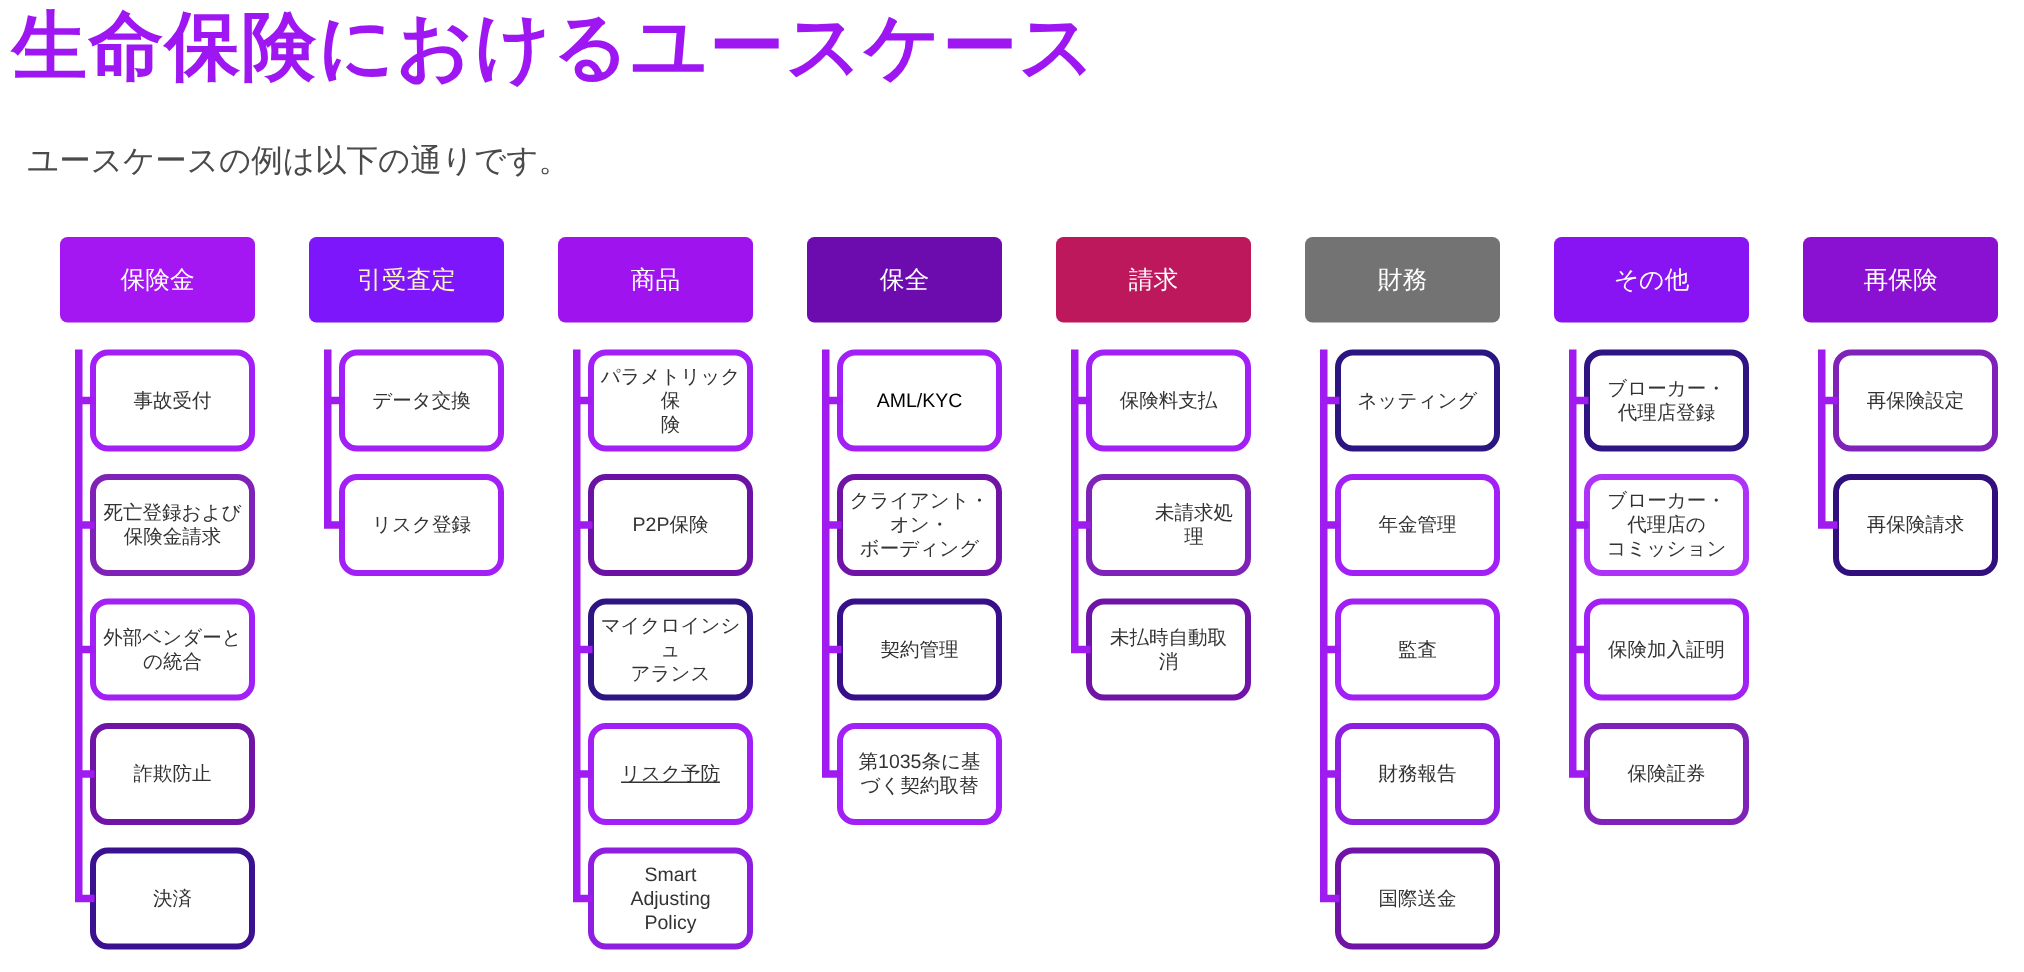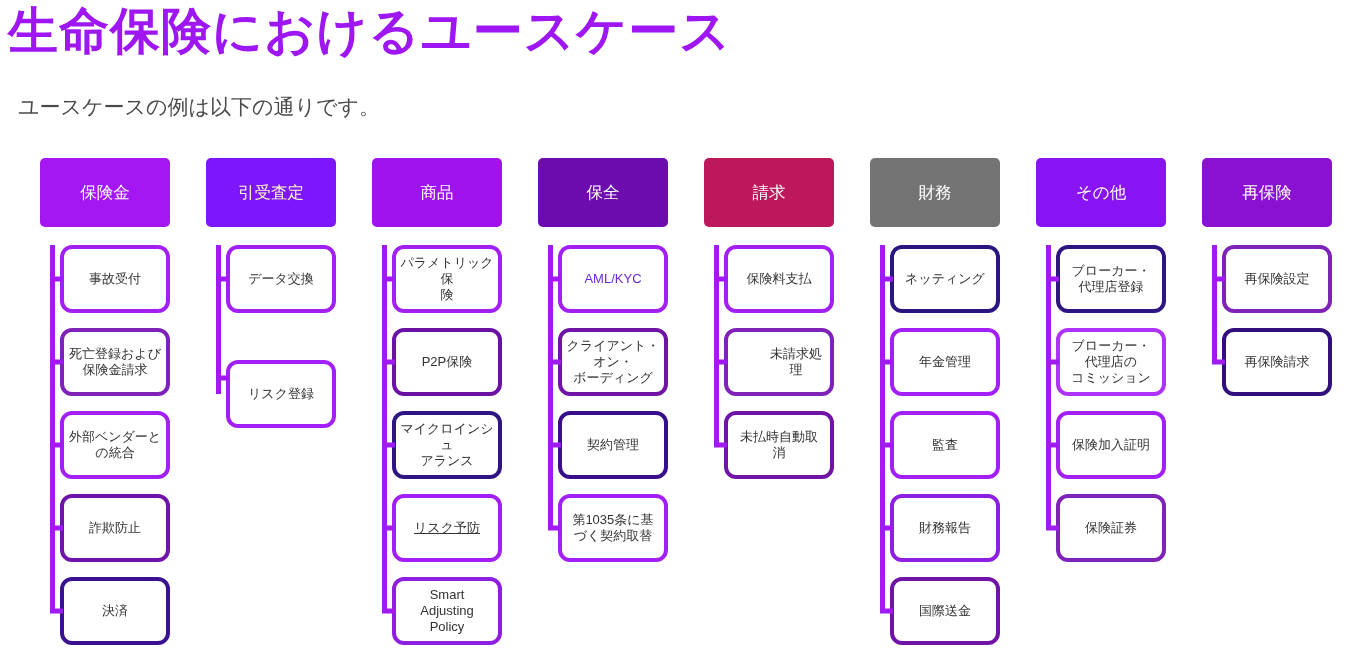--- a/index.html
+++ b/index.html
@@ -36,21 +36,21 @@
     display: flex;
     gap: 36px;
   }
   .column {
     width: 130px;
     flex: 0 0 130px;
   }
   .cat-header {
     box-sizing: border-box;
     width: 130px;
-    height: 69px;
+    height: 57px;
     border-radius: 5px;
     color: #ffffff;
     display: flex;
     align-items: center;
     justify-content: center;
     font-size: 16.5px;
     text-align: center;
   }
   .children {
     position: relative;
@@ -135,21 +135,21 @@
       <div class="column">
         <div class="cat-header" style="background: rgb(125, 22, 250); color: #fef9c3;">引受査定</div>
         <div class="children">
           <div class="vline" style="background: rgb(160, 27, 240);"></div>
           <div class="child-row">
             <div class="stub" style="background: rgb(160, 27, 240);"></div>
             <div class="child-box" style="border-color: rgb(162, 31, 245); color: rgb(51, 51, 51);">データ交換</div>
           </div>
           <div class="child-row">
             <div class="stub" style="background: rgb(160, 27, 240);"></div>
-            <div class="child-box" style="border-color: rgb(162, 31, 245); color: rgb(51, 51, 51); margin-top: 32px;">リスク登録</div>
+            <div class="child-box" style="border-color: rgb(162, 31, 245); color: rgb(51, 51, 51);">リスク登録</div>
           </div>
         </div>
       </div>
       <div class="column">
         <div class="cat-header" style="background: rgb(158, 19, 238); color: rgb(255, 255, 255);">商品</div>
         <div class="children">
           <div class="vline" style="background: rgb(160, 27, 240);"></div>
           <div class="child-row">
             <div class="stub" style="background: rgb(160, 27, 240);"></div>
             <div class="child-box" style="border-color: rgb(162, 31, 245); color: rgb(51, 51, 51);">パラメトリック保
@@ -175,21 +175,21 @@
 Policy</div>
           </div>
         </div>
       </div>
       <div class="column">
         <div class="cat-header" style="background: rgb(108, 11, 174); color: rgb(255, 255, 255);">保全</div>
         <div class="children">
           <div class="vline" style="background: rgb(160, 27, 240);"></div>
           <div class="child-row">
             <div class="stub" style="background: rgb(160, 27, 240);"></div>
-            <div class="child-box" style="border-color: rgb(162, 31, 245); color: #6d28d9;">AML/KYC</div>
+            <div class="child-box" style="border-color: rgb(162, 31, 245); color: #000000;">AML/KYC</div>
           </div>
           <div class="child-row">
             <div class="stub" style="background: rgb(160, 27, 240);"></div>
             <div class="child-box" style="border-color: rgb(111, 20, 166); color: rgb(51, 51, 51);">クライアント・
 オン・
 ボーディング</div>
           </div>
           <div class="child-row">
             <div class="stub" style="background: rgb(160, 27, 240);"></div>
             <div class="child-box" style="border-color: rgb(56, 15, 138); color: rgb(51, 51, 51);">契約管理</div>

